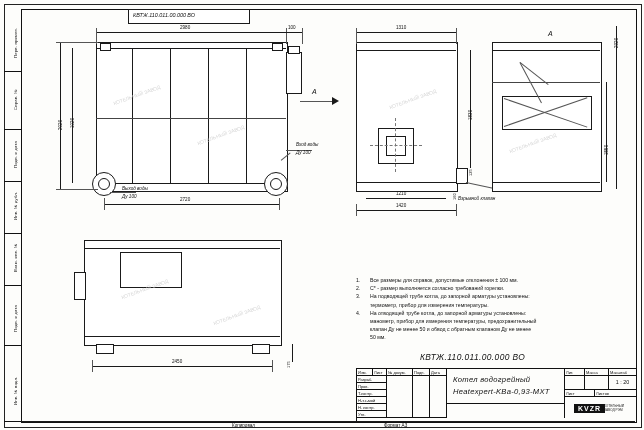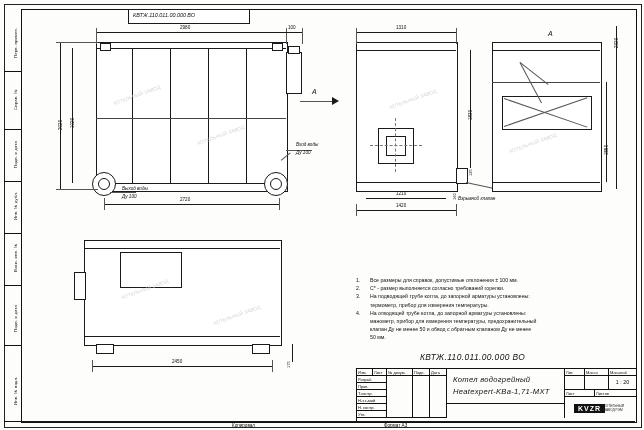--- a/index.html
+++ b/index.html
@@ -211,21 +211,21 @@
     <div class="c" style="left:0;top:28px;width:30px;height:7px;">Н-т.с-мой</div>
     <div class="c" style="left:0;top:35px;width:30px;height:7px;">Н. контр.</div>
     <div class="c" style="left:0;top:42px;width:30px;height:7px;">Утв.</div>
 
     <div class="c" style="left:30px;top:7px;width:26px;height:42px;"></div>
     <div class="c" style="left:56px;top:7px;width:17px;height:42px;"></div>
     <div class="c" style="left:73px;top:7px;width:17px;height:42px;"></div>
 
     <div class="c" style="left:90px;top:0;width:118px;height:35px;"></div>
     <div class="title-main" style="left:96px;top:6px;font-size:7.6px;">Котел водогрейный</div>
-    <div class="title-main" style="left:96px;top:18px;font-size:7.6px;">Heatexpert-KBa-1,71-MXT</div>
+    <div class="title-main" style="left:96px;top:18px;font-size:7.6px;">Heatexpert-KBa-0,93-MXT</div>
 
     <div class="c" style="left:208px;top:0;width:20px;height:7px;">Лит.</div>
     <div class="c" style="left:228px;top:0;width:24px;height:7px;">Масса</div>
     <div class="c" style="left:252px;top:0;width:27px;height:7px;border-right:none;">Масштаб</div>
     <div class="c" style="left:208px;top:7px;width:20px;height:14px;"></div>
     <div class="c" style="left:228px;top:7px;width:24px;height:14px;"></div>
     <div class="c" style="left:252px;top:7px;width:27px;height:14px;border-right:none;font-size:5.4px;text-align:center;padding-top:3px;">1 : 20</div>
     <div class="c" style="left:208px;top:21px;width:30px;height:7px;">Лист</div>
     <div class="c" style="left:238px;top:21px;width:41px;height:7px;border-right:none;">Листов</div>
     <div class="c" style="left:208px;top:28px;width:71px;height:21px;border-right:none;border-bottom:none;"></div>

